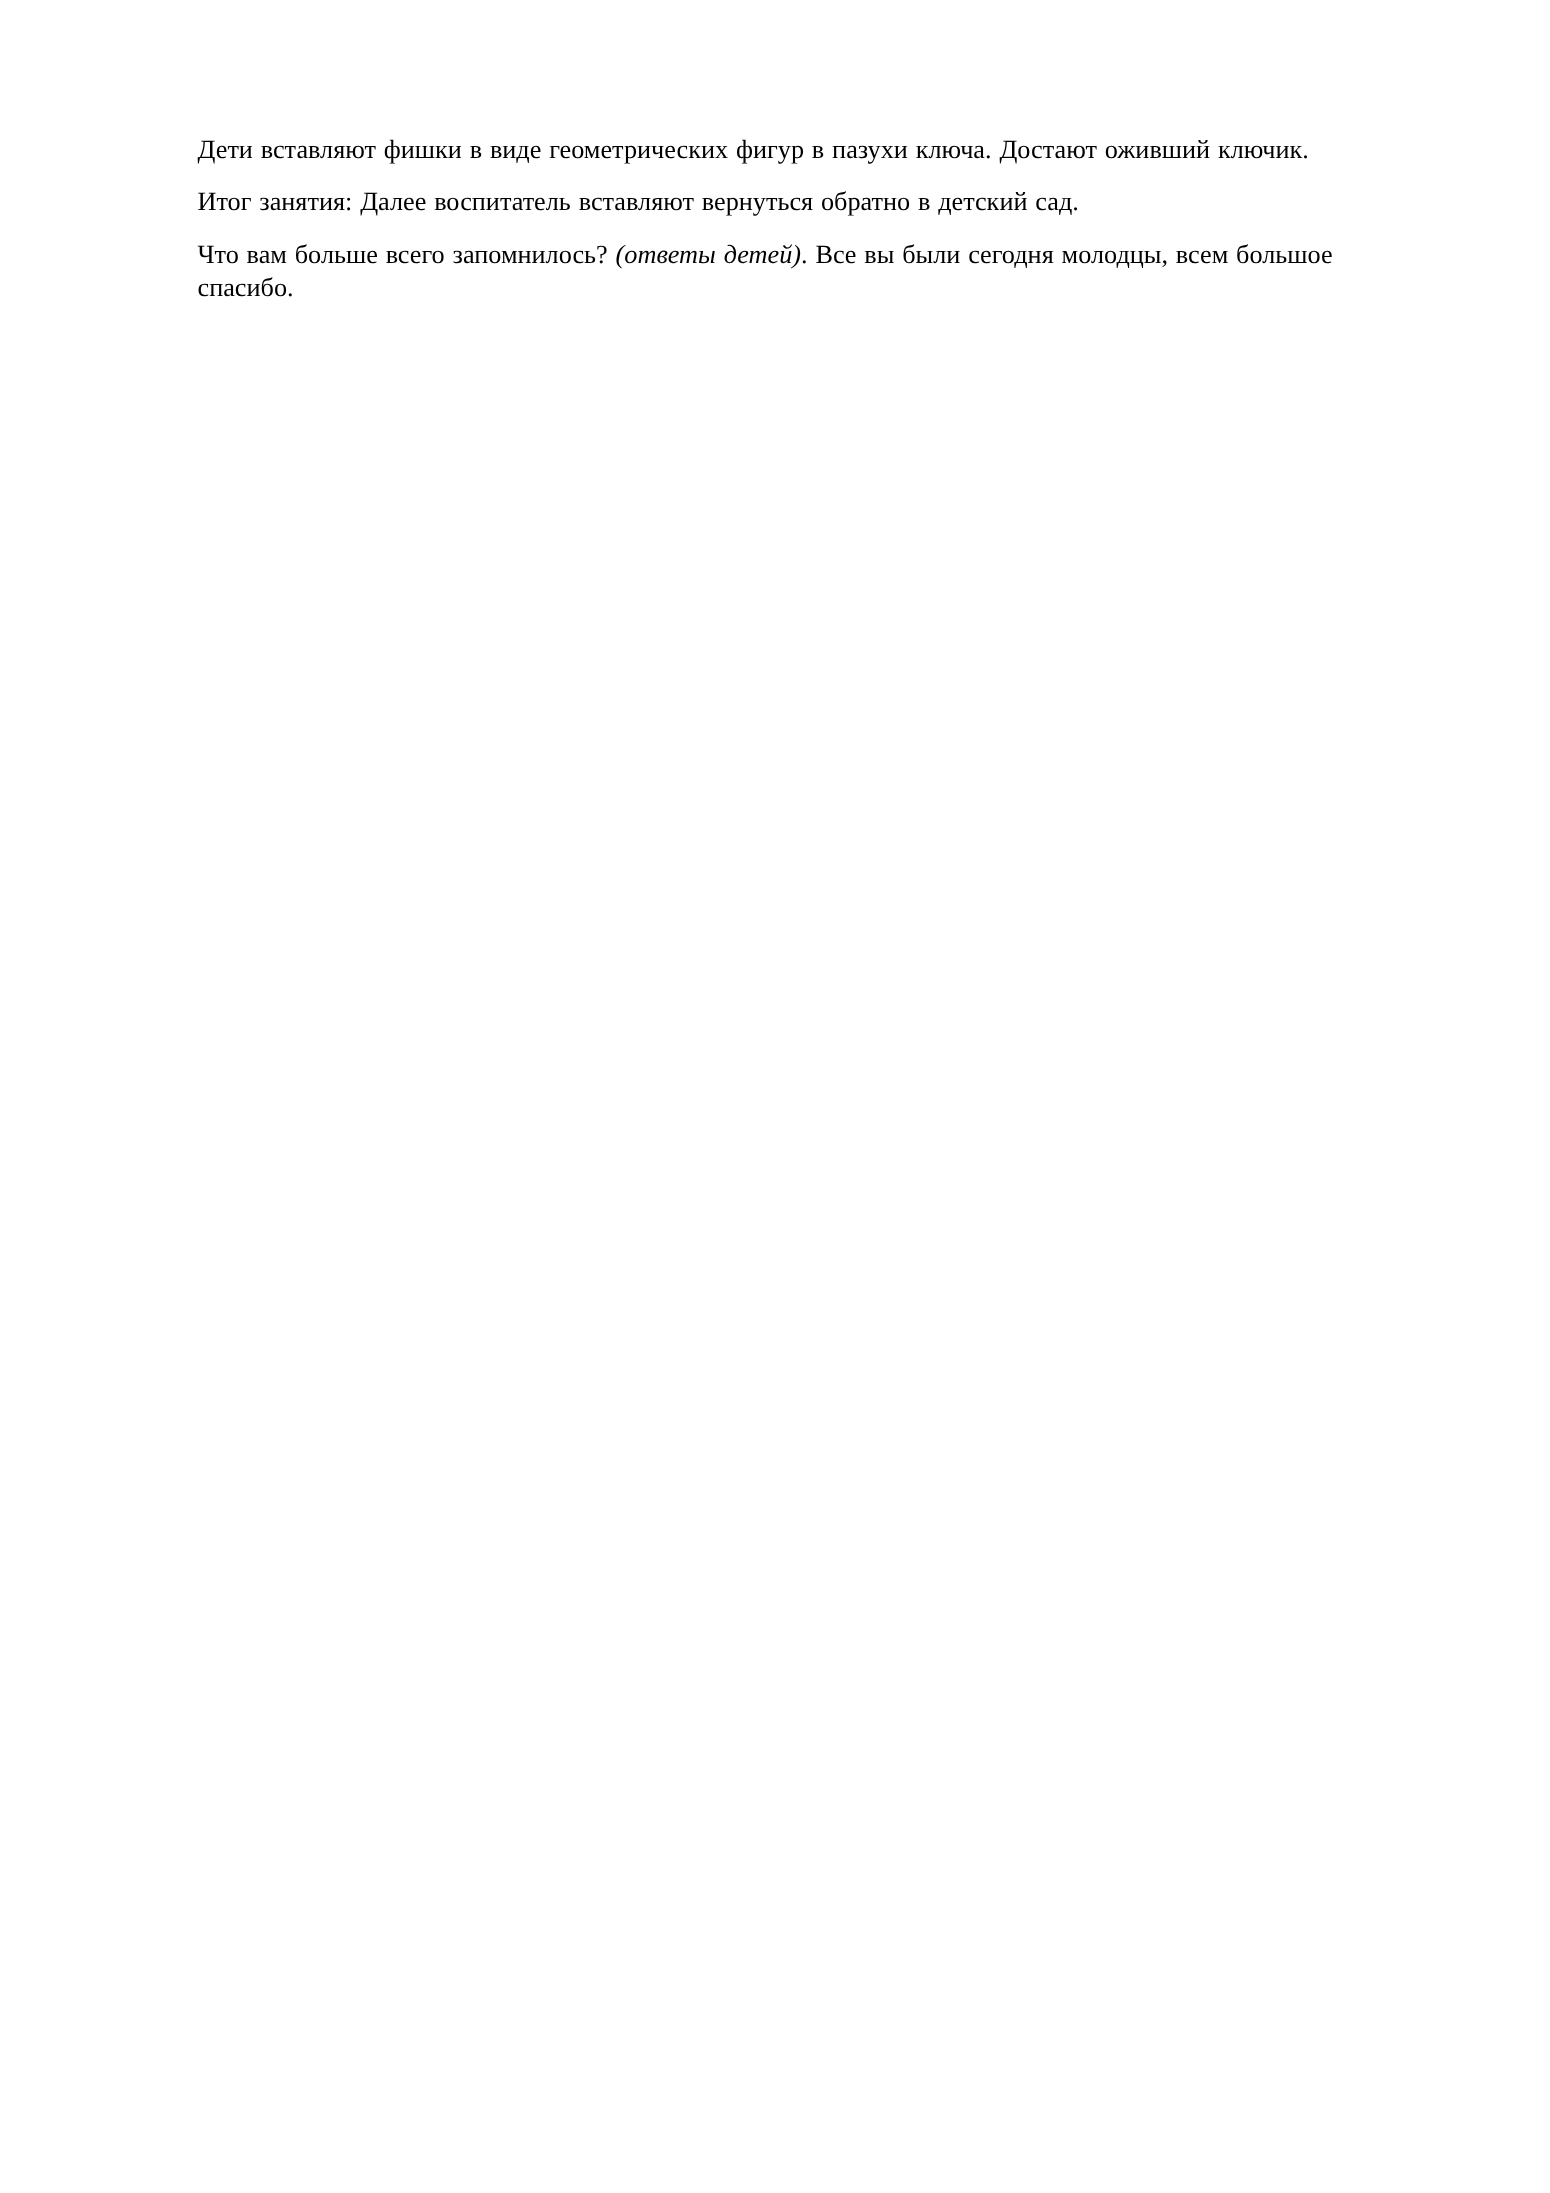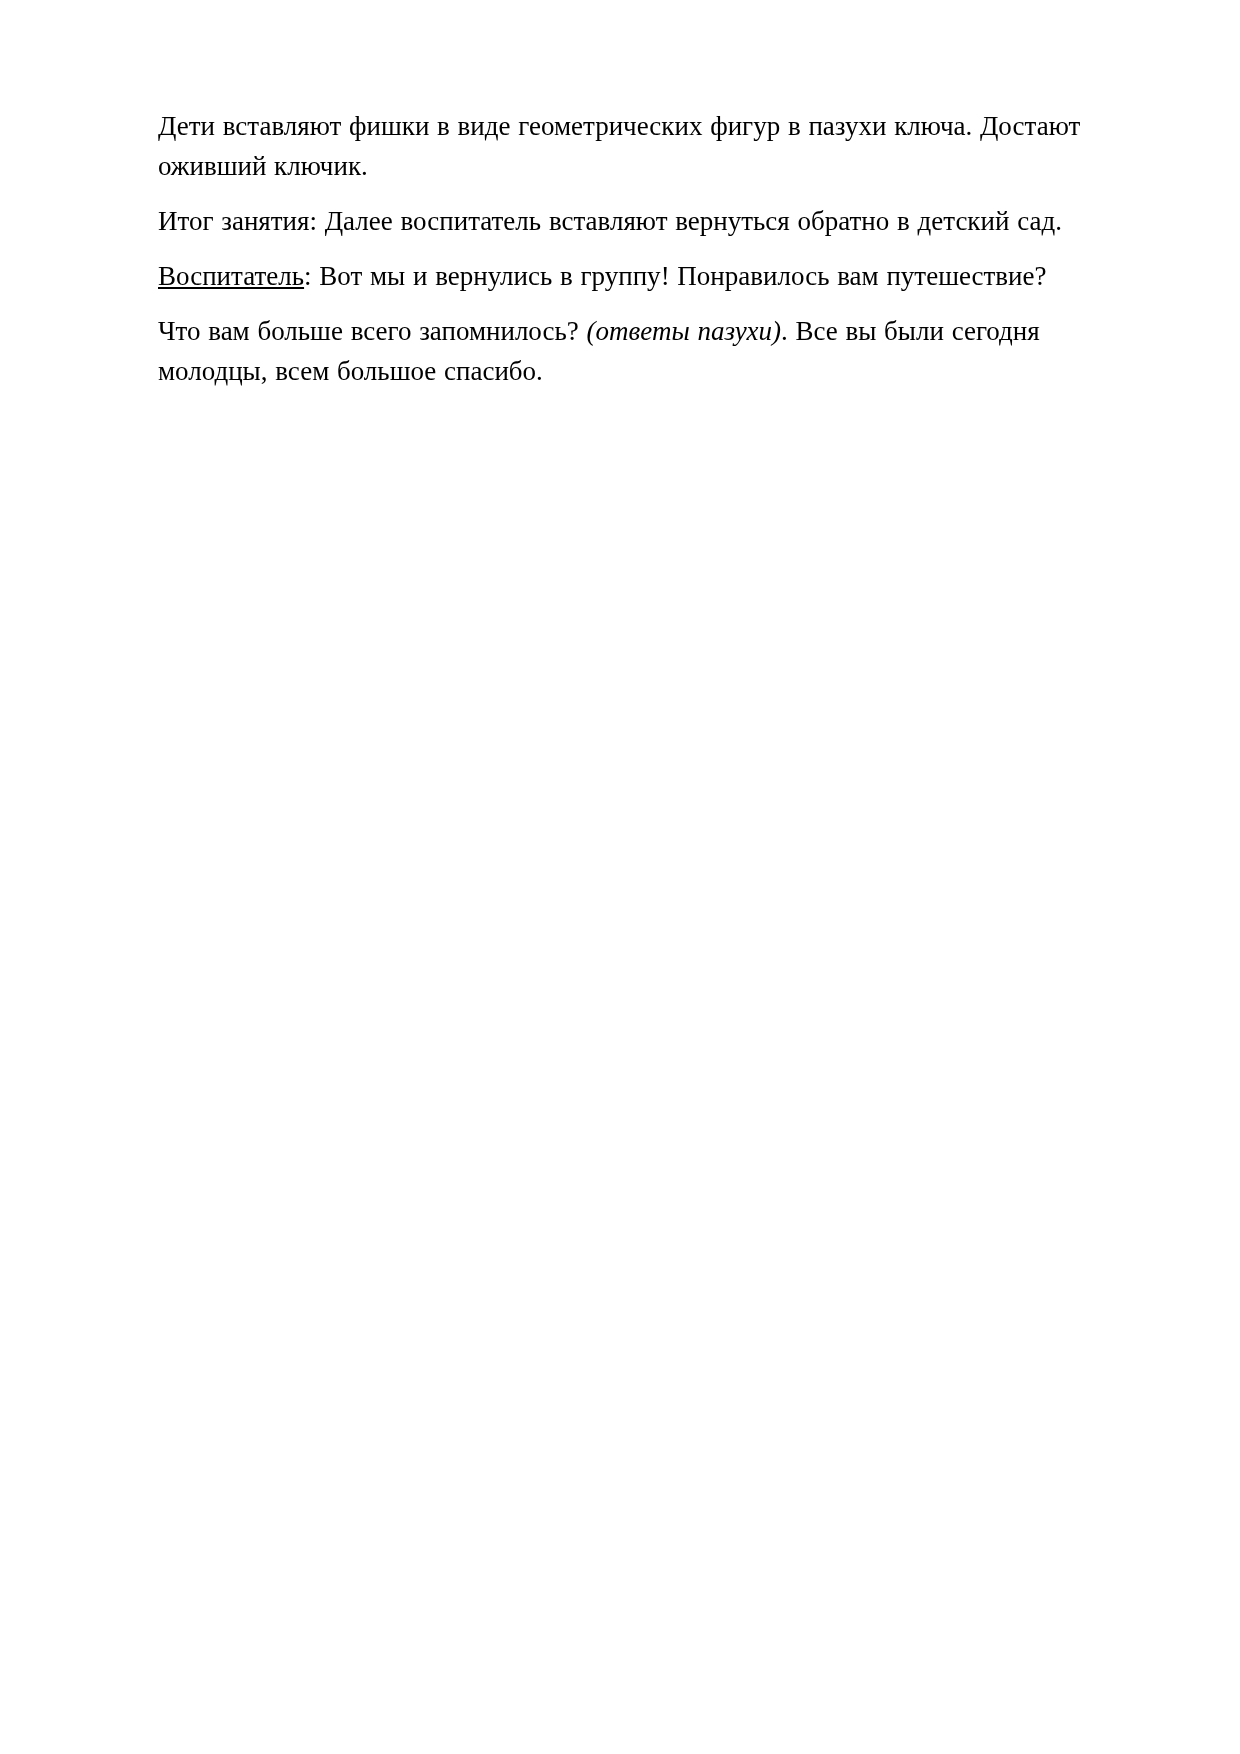--- a/index.html
+++ b/index.html
@@ -17,37 +17,36 @@
   }
   .page {
     box-sizing: border-box;
     width: 1240px;
     height: 1754px;
     padding: 106px 152px 0 158px;
     background: #ffffff;
   }
   .doc p {
     margin: 0 0 15px 0;
-    font-size: 27px;
-    line-height: 40px;
+    font-size: 21px;
+    line-height: 27px;
     word-spacing: 1px;
   }
   .run-bold   { font-weight: normal; }
   .run-under  { text-decoration: underline; }
   .run-italic { font-style: italic; }
 </style>
 </head>
 <body>
 
 <div class="page">
   <div class="doc">
 
     <p><span>Дети вставляют фишки в виде геометрических фигур в пазухи ключа. Достают оживший ключик.</span></p>
 
     <p><span class="run-bold">Итог занятия</span><span>: Далее воспитатель вставляют вернуться обратно в детский сад.</span></p>
 
 
-    <p><span class="run-under">Воспитатель</span><span>: Вот мы и вернулись в </span><span class="run-bold">группу</span><span>! Понравилось вам </span><span class="run-bold">путешествие</span><span>?</span></p>
 
-    <p><span>Что вам больше всего запомнилось? </span><span class="run-italic">(ответы пазухи)</span><span>. Все вы были сегодня молодцы, всем большое спасибо.</span></p>
+    <p><span>Что вам больше всего запомнилось? </span><span class="run-italic">(ответы детей)</span><span>. Все вы были сегодня молодцы, всем большое спасибо.</span></p>
 
   </div>
 </div>
 
 </body></html>

